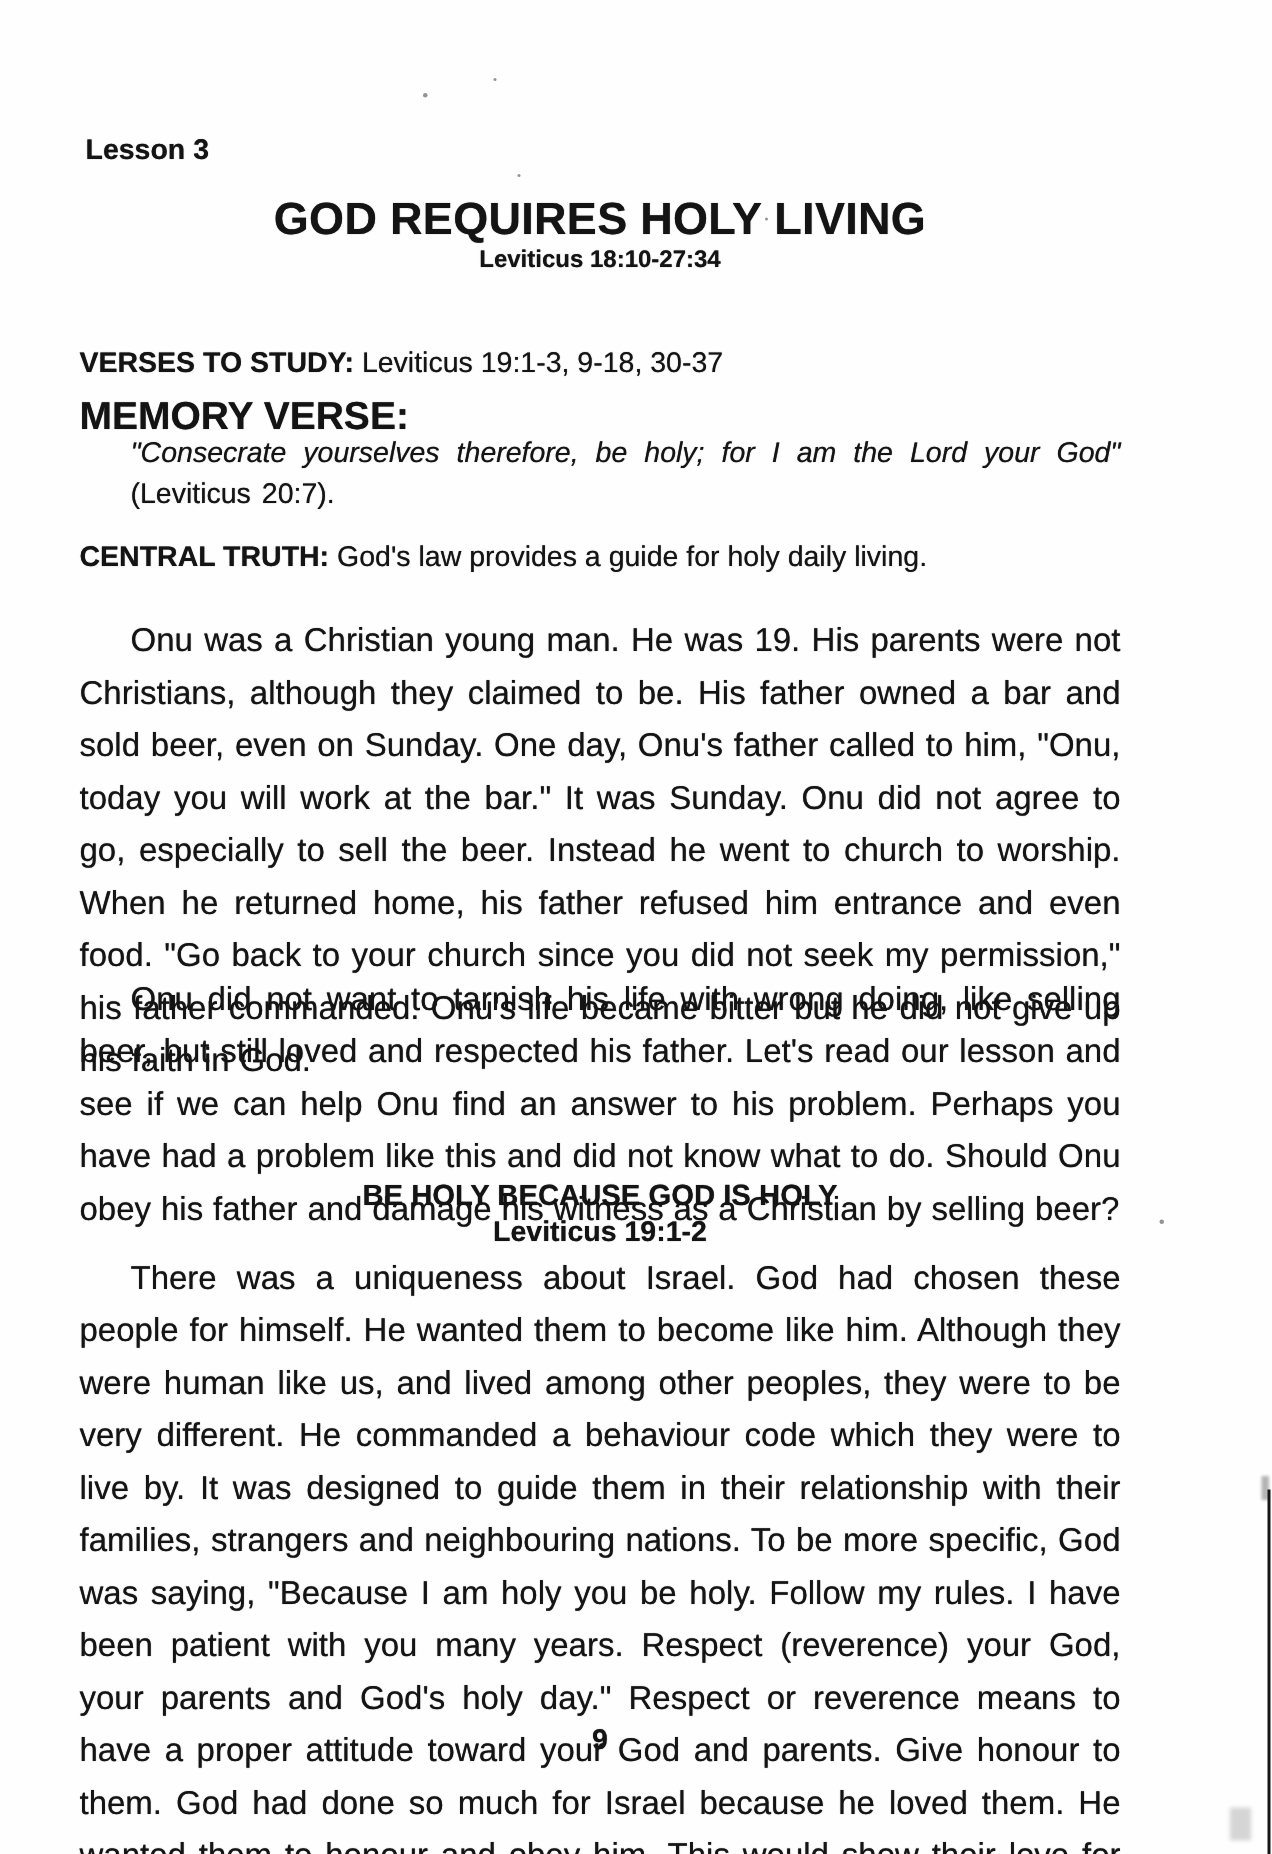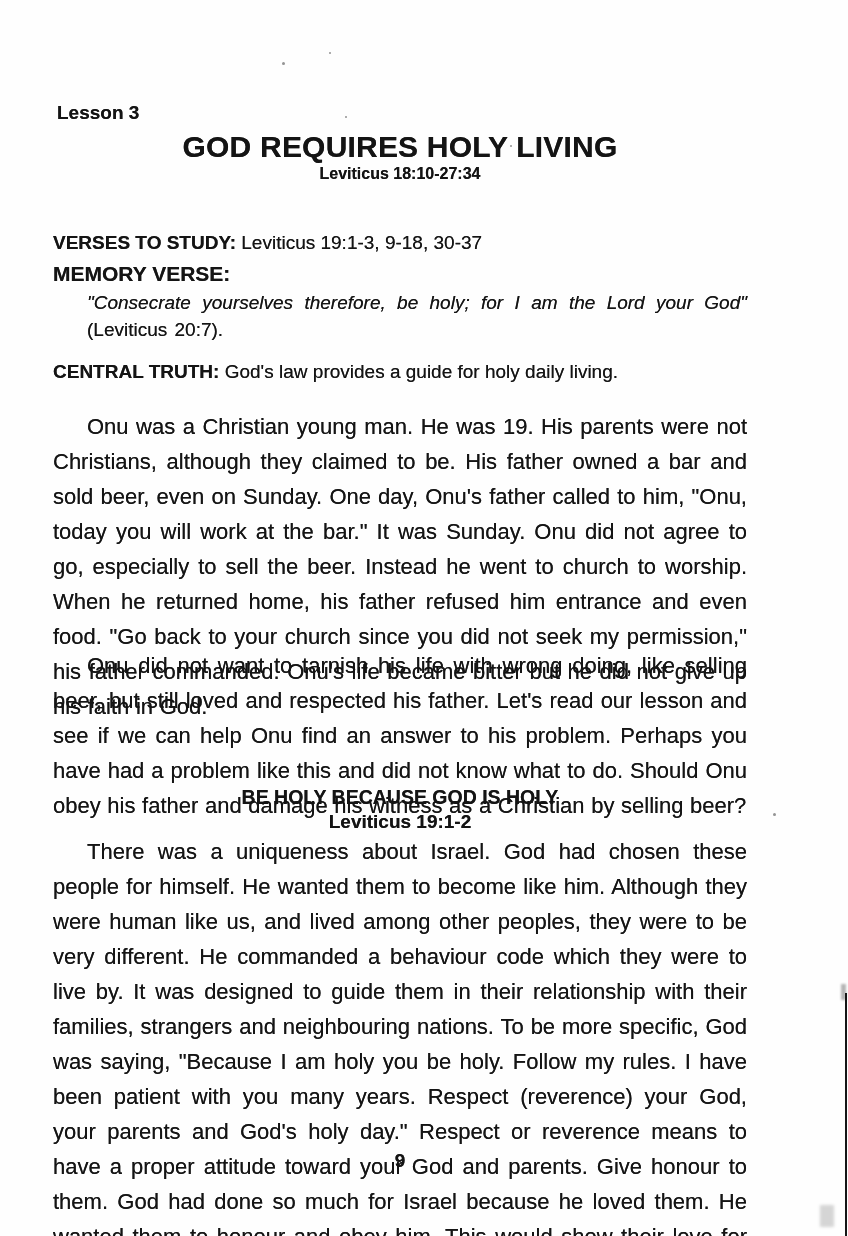--- a/index.html
+++ b/index.html
@@ -22,40 +22,40 @@
   .abs { position: absolute; }
   .block {
     position: absolute;
     left: 53px;
     width: 694px;
   }
   .b { font-weight: bold; }
   .i { font-style: italic; }
   .center { text-align: center; }
   .lesson-label {
-    top: 102px; left: 57px;
+    top: 90px; left: 57px;
     font-size: 19px; font-weight: bold;
   }
   .title {
     top: 130px;
     margin: 0;
     font-size: 30px;
     font-weight: bold;
     letter-spacing: 0.2px;
     text-align: center;
   }
   .title-ref {
     top: 165px;
     font-size: 16px;
     font-weight: bold;
     text-align: center;
   }
   .line { font-size: 19px; }
   .verses { top: 232px; }
-  .mv-label { top: 262px; font-size: 21px; }
+  .mv-label { top: 262px; font-size: 26px; }
   .mv-quote {
     top: 289px;
     left: 87px;
     width: 660px;
     font-size: 19px;
     line-height: 27px;
     text-align: justify;
     word-spacing: 2px;
   }
   .ct { top: 361px; }

